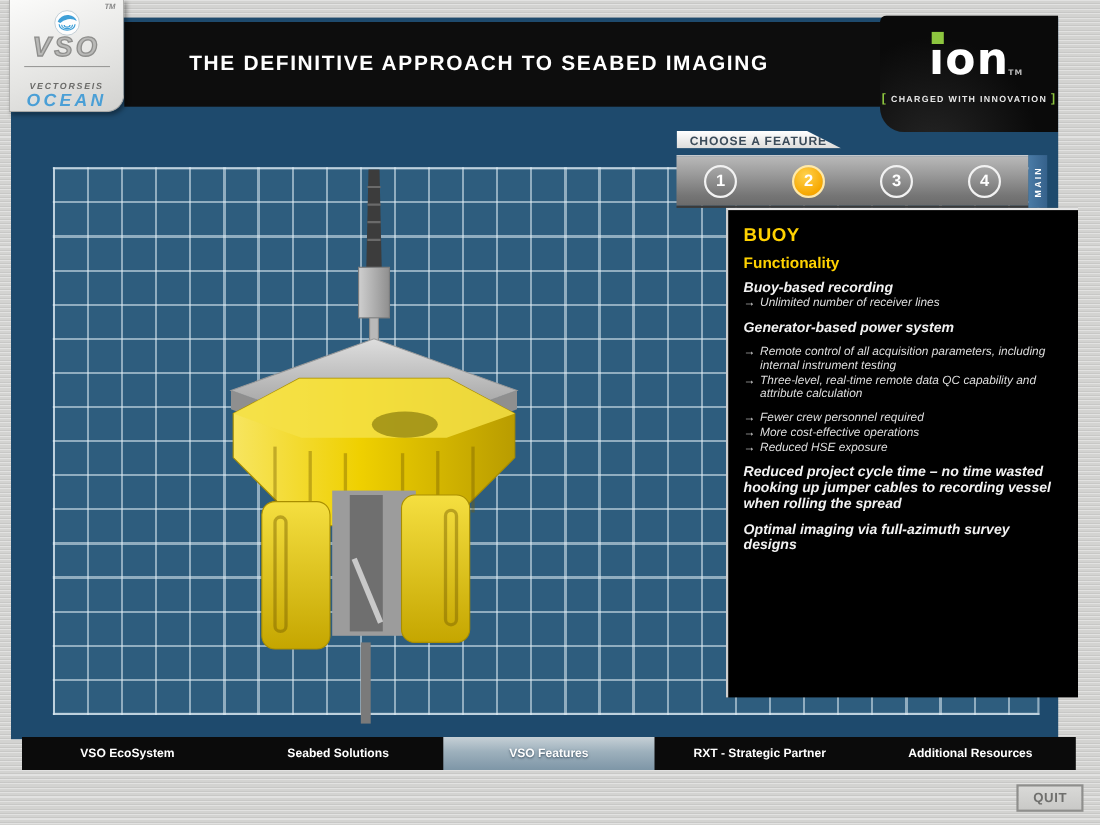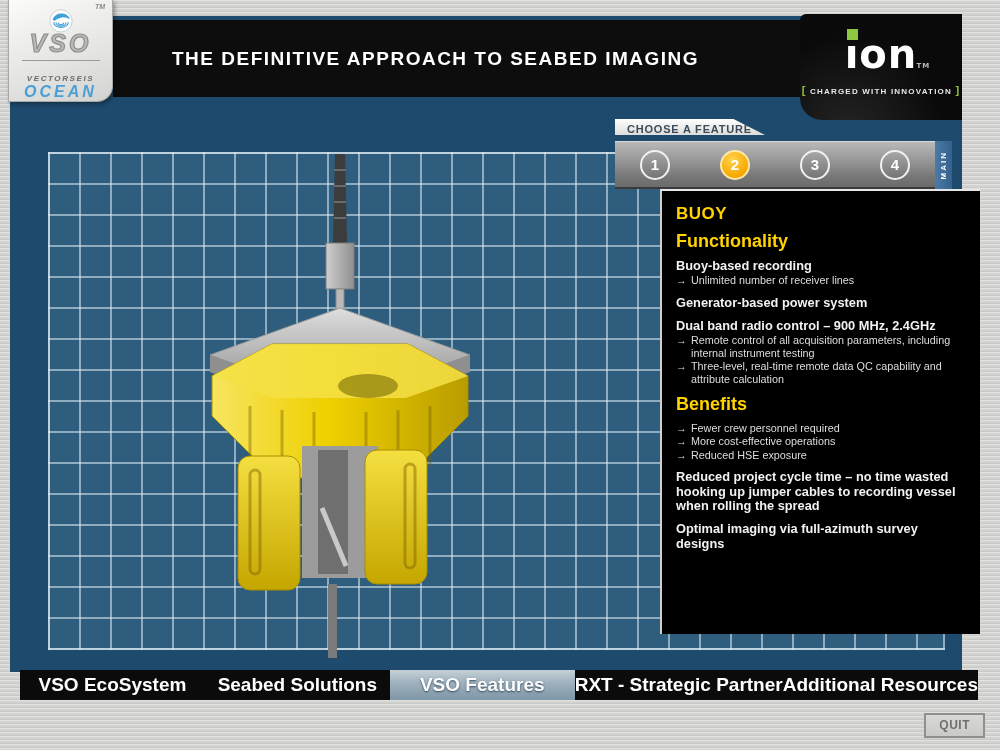--- a/index.html
+++ b/index.html
@@ -101,35 +101,35 @@
     writing-mode:vertical-rl; transform:rotate(180deg);
   }
 
   
   .info-panel {
     position:absolute; left:615px; top:189px; width:320px; height:445px;
     background:#000; border-top:2px solid #e6e6e6; border-left:2px solid #cfcfcf;
     padding:13px 12px 10px 14px; z-index:6; overflow:hidden;margin-left:45px;
   }
   .panel-title { color:#ffd200; font-size:17px; font-weight:bold; letter-spacing:.5px; margin-bottom:4px; }
-  .section-heading { color:#ffd200; font-size:18px; font-weight:bold; margin:7px 0 7px; }
-  .item { margin-bottom:9px; }
+  .section-heading { color:#ffd200; font-size:14px; font-weight:bold; margin:7px 0 7px; }
+  .item { margin-bottom:9px;font-style:italic; }
   .item-head { color:#f2f2f2; font-size:12.8px; font-weight:bold; line-height:1.12; }
   .sub { display:flex; color:#dedede; font-size:10.8px; line-height:1.15; margin-top:1px; }
   .sub .arrow { flex:0 0 15px; }
   .sub .subtext { flex:1; }
 
   
   .bottom-nav {
     position:absolute; left:20px; top:670px; width:958px; height:30px;
     background:#0b0b0b; display:flex; z-index:7;
   }
   .nav-item {
     flex:1; display:flex; align-items:center; justify-content:center;
-    color:#fff; font-size:19px; font-weight:bold; cursor:pointer; white-space:nowrap;
+    color:#fff; font-size:11px; font-weight:bold; cursor:pointer; white-space:nowrap;
   }
   .nav-item.active {
     background:linear-gradient(180deg,#c6d0d6 0%,#9db0bc 45%,#7e96a7 100%);
     color:#fdfdfd; text-shadow:0 1px 2px rgba(30,50,70,.8);
   }
 
   
   .quit-btn {
     position:absolute; right:15px; bottom:12px;
     border:2px solid #8f8f8d; background:linear-gradient(180deg,#d9d9d7,#c9c9c7);
@@ -263,31 +263,29 @@
         <div class="item-head">Buoy-based recording</div>
         <div class="sub">
           <span class="arrow">→</span>
           <span class="subtext">Unlimited number of receiver lines</span>
         </div>
       </div>
       <div class="item">
         <div class="item-head">Generator-based power system</div>
       </div>
       <div class="item">
-        <div class="item-head">Dual band radio control – 900 MHz, 2.4GHz</div>
         <div class="sub">
           <span class="arrow">→</span>
           <span class="subtext">Remote control of all acquisition parameters, including internal instrument testing</span>
         </div>
         <div class="sub">
           <span class="arrow">→</span>
           <span class="subtext">Three-level, real-time remote data QC capability and attribute calculation</span>
         </div>
       </div>
-      <div class="section-heading">Benefits</div>
       <div class="item">
         <div class="sub">
           <span class="arrow">→</span>
           <span class="subtext">Fewer crew personnel required</span>
         </div>
         <div class="sub">
           <span class="arrow">→</span>
           <span class="subtext">More cost-effective operations</span>
         </div>
         <div class="sub">

